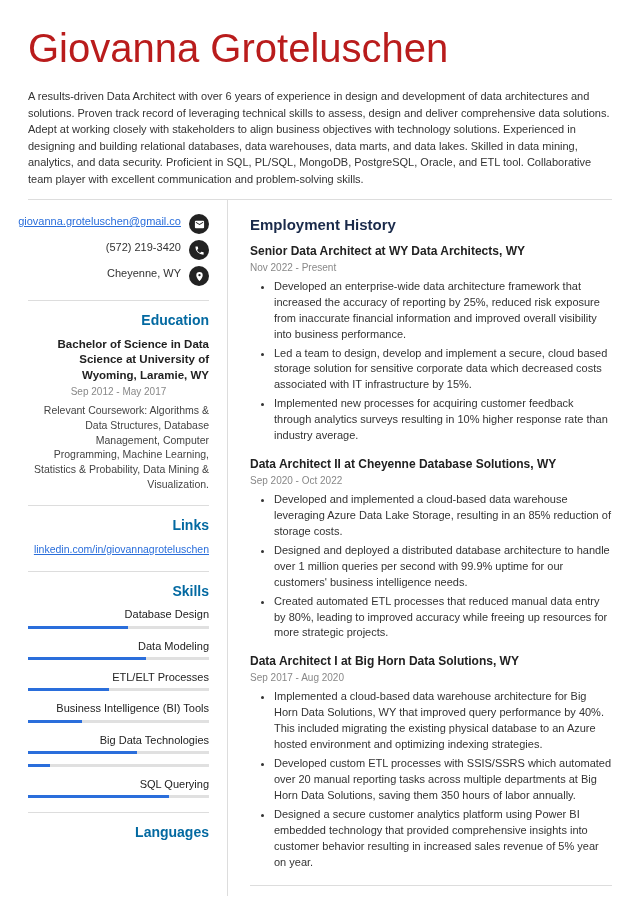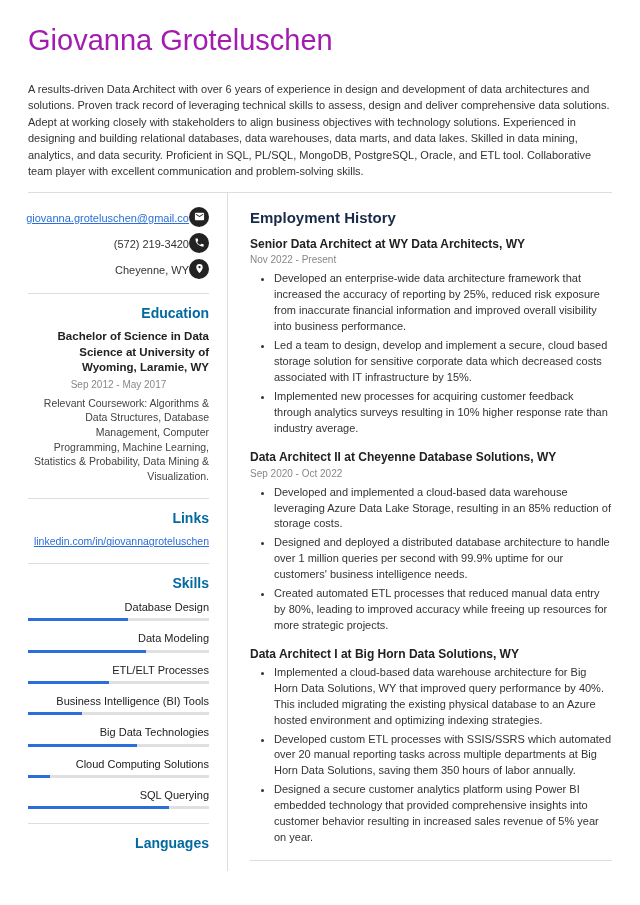--- a/index.html
+++ b/index.html
@@ -6,24 +6,24 @@
   body {
     font-family: -apple-system, BlinkMacSystemFont, "Segoe UI", Arial, sans-serif;
     color: #222;
     background: #fff;
     width: 640px;
     font-size: 12px;
     line-height: 1.4;
   }
   .page { padding: 20px 28px 0 28px; }
   .name {
-    font-size: 29px;
+    font-size: 40px;
     font-weight: 400;
-    color: #a21caf;
-    margin-bottom: 20px;
+    color: #b91c1c;
+    margin-bottom: 12px;
   }
   .title {
     font-size: 14px;
     color: #1a2a4a;
     font-weight: 500;
     margin-bottom: 12px;
   }
   .summary {
     font-size: 11px;
     line-height: 1.5;
@@ -39,21 +39,22 @@
     padding-top: 14px;
   }
   .right {
     flex: 1;
     padding-left: 22px;
     padding-top: 14px;
   }
   .contact-row {
     display: flex;
     justify-content: flex-end;
-    align-items: flex-end;
+    align-items: flex-start;
+    gap: 8px;
     margin-bottom: 6px;
     font-size: 11px;
   }
   .contact-row a { color: #2a6edb; text-decoration: underline; }
   .contact-row .val { color: #333; }
   .icon-circle {
     width: 20px; height: 20px;
     background: #222; border-radius: 50%;
     display: inline-flex; align-items: center; justify-content: center;
     color: #fff; font-size: 10px;
@@ -215,21 +216,20 @@
               <div class="skill-fill" style="width:30%"></div>
             </div>
           </div>
           <div class="skill">
             <div class="skill-name">Big Data Technologies</div>
             <div class="skill-bar">
               <div class="skill-fill" style="width:60%"></div>
             </div>
           </div>
           <div class="skill">
-            <div class="skill-name">Cloud Computing Solutions</div>
             <div class="skill-bar">
               <div class="skill-fill" style="width:12%"></div>
             </div>
           </div>
           <div class="skill">
             <div class="skill-name">SQL Querying</div>
             <div class="skill-bar">
               <div class="skill-fill" style="width:78%"></div>
             </div>
           </div>
@@ -256,20 +256,21 @@
             <div class="job-title">Data Architect II at Cheyenne Database Solutions, WY</div>
             <div class="job-dates">Sep 2020 - Oct 2022</div>
             <ul>
               <li>Developed and implemented a cloud-based data warehouse leveraging Azure Data Lake Storage, resulting in an 85% reduction of storage costs.</li>
               <li>Designed and deployed a distributed database architecture to handle over 1 million queries per second with 99.9% uptime for our customers' business intelligence needs.</li>
               <li>Created automated ETL processes that reduced manual data entry by 80%, leading to improved accuracy while freeing up resources for more strategic projects.</li>
             </ul>
           </div>
           <div class="job">
             <div class="job-title">Data Architect I at Big Horn Data Solutions, WY</div>
+            <div class="job-dates">Sep 2017 - Aug 2020</div>
             <ul>
               <li>Implemented a cloud-based data warehouse architecture for Big Horn Data Solutions, WY that improved query performance by 40%. This included migrating the existing physical database to an Azure hosted environment and optimizing indexing strategies.</li>
               <li>Developed custom ETL processes with SSIS/SSRS which automated over 20 manual reporting tasks across multiple departments at Big Horn Data Solutions, saving them 350 hours of labor annually.</li>
               <li>Designed a secure customer analytics platform using Power BI embedded technology that provided comprehensive insights into customer behavior resulting in increased sales revenue of 5% year on year.</li>
             </ul>
           </div>
         </div>
 
       <div class="sec-divider"></div>
 

